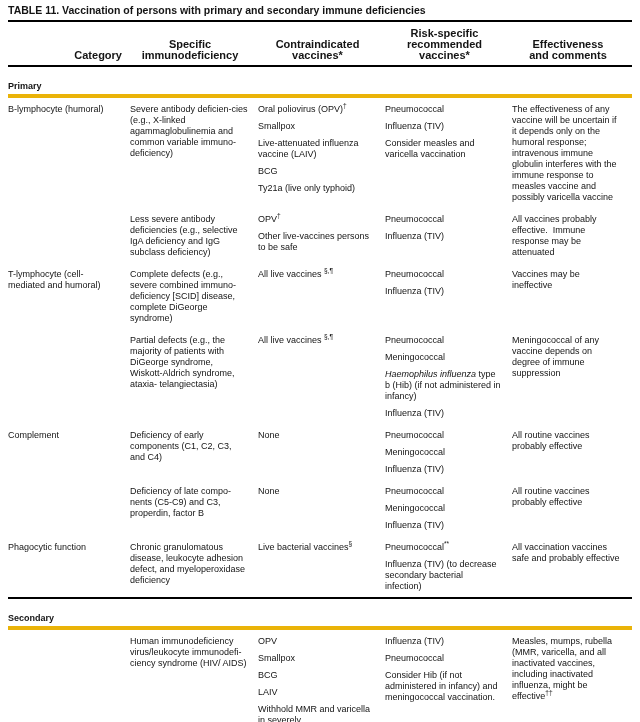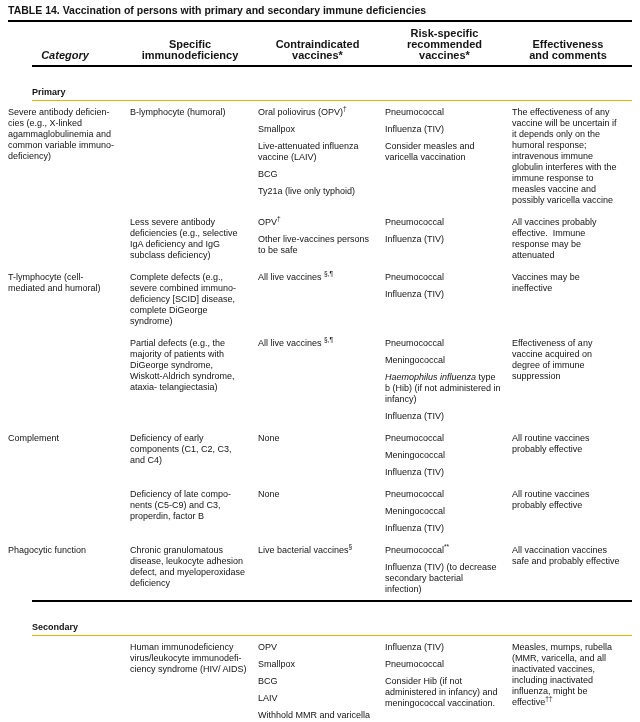--- a/index.html
+++ b/index.html
@@ -20,68 +20,67 @@
 
   .grid5 {
     display: grid;
     grid-template-columns: 122px 128px 127px 127px 120px;
   }
   .header-row { align-items: end; padding: 6px 0 4px 0; }
   .hcell {
     font-size: 11px; font-weight: bold; line-height: 11px;
     text-align: center; white-space: pre-line; padding-right: 8px;
   }
-  .hcell.first { text-align: center; font-style: italic; }
+  .hcell.first { text-align: right; }
 
   .section-head {
     font-size: 9px; font-weight: bold; line-height: 11px;
     border-top: 2px solid #000;
-    border-bottom: 1px solid #eab308;
-    padding: 20px 0 2px 0;
-    margin-left: 24px;
+    border-bottom: 4px solid #eab308;
+    padding: 14px 0 2px 0;
   }
 
   .trow { padding: 6px 0 5px 0; }
   .tcell {
     font-size: 9px; line-height: 11px;
     padding-right: 10px;
     word-wrap: break-word;
   }
   .citem { margin-bottom: 6px; }
   .citem:last-child { margin-bottom: 0; }
   sup { font-size: 6.5px; line-height: 0; vertical-align: super; }
   i { font-style: italic; }
 </style>
 </head>
 <body>
 
 <div class="page">
-  <div class="title">TABLE 14. Vaccination of persons with primary and secondary immune deficiencies</div>
+  <div class="title">TABLE 11. Vaccination of persons with primary and secondary immune deficiencies</div>
   <div class="rule-thick"></div>
 
   <div class="grid5 header-row">
     <div class="hcell first">Category</div>
     <div class="hcell">Specific
 immunodeficiency</div>
     <div class="hcell">Contraindicated
 vaccines*</div>
     <div class="hcell">Risk-specific
 recommended
 vaccines*</div>
     <div class="hcell">Effectiveness
 and comments</div>
   </div>
 
   <div id="table-body">
       <div class="section-head">Primary</div>
       <div class="grid5 trow">
+        <div class="tcell">B-lymphocyte (humoral)</div>
         <div class="tcell">
           <div class="citem">Severe antibody deficien-cies (e.g., X-linked agammaglobulinemia and common variable immuno-deficiency)</div>
         </div>
-        <div class="tcell">B-lymphocyte (humoral)</div>
         <div class="tcell">
           <div class="citem">Oral poliovirus (OPV)<sup>†</sup></div>
           <div class="citem">Smallpox</div>
           <div class="citem">Live-attenuated influenza vaccine (LAIV)</div>
           <div class="citem">BCG</div>
           <div class="citem">Ty21a (live only typhoid)</div>
         </div>
         <div class="tcell">
           <div class="citem">Pneumococcal</div>
           <div class="citem">Influenza (TIV)</div>
@@ -132,21 +131,21 @@
         <div class="tcell">
           <div class="citem">All live vaccines <sup>§,¶</sup></div>
         </div>
         <div class="tcell">
           <div class="citem">Pneumococcal</div>
           <div class="citem">Meningococcal</div>
           <div class="citem"><i>Haemophilus influenza</i> type b (Hib) (if not administered in infancy)</div>
           <div class="citem">Influenza (TIV)</div>
         </div>
         <div class="tcell">
-          <div class="citem">Effectiveness of any vaccine acquired on degree of immune suppression</div>
+          <div class="citem">Meningococcal of any vaccine depends on degree of immune suppression</div>
         </div>
       </div>
       <div class="grid5 trow">
         <div class="tcell">Complement</div>
         <div class="tcell">
           <div class="citem">Deficiency of early components (C1, C2, C3, and C4)</div>
         </div>
         <div class="tcell">
           <div class="citem">None</div>
         </div>

